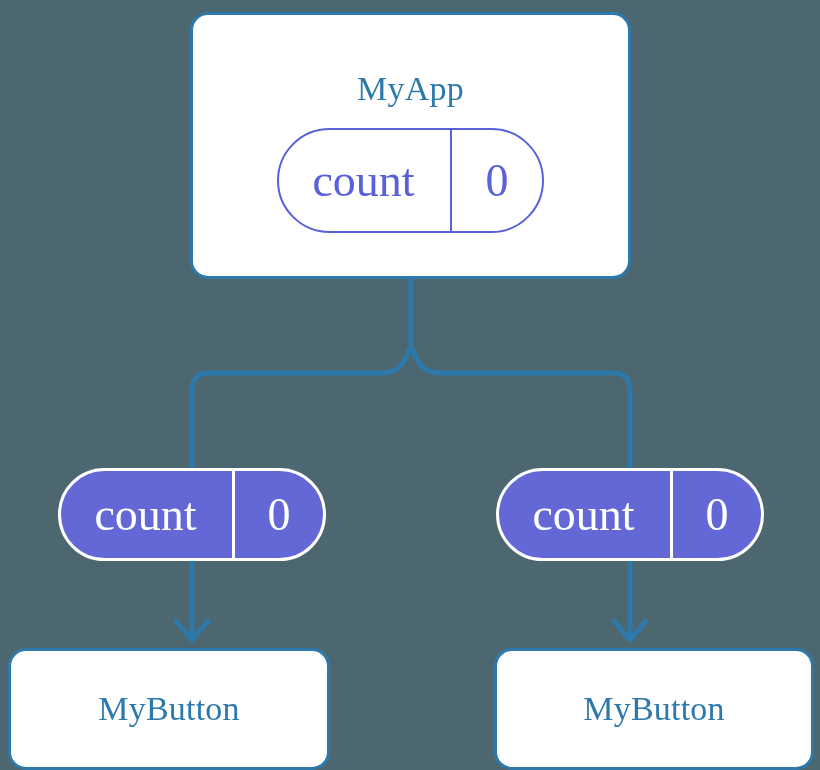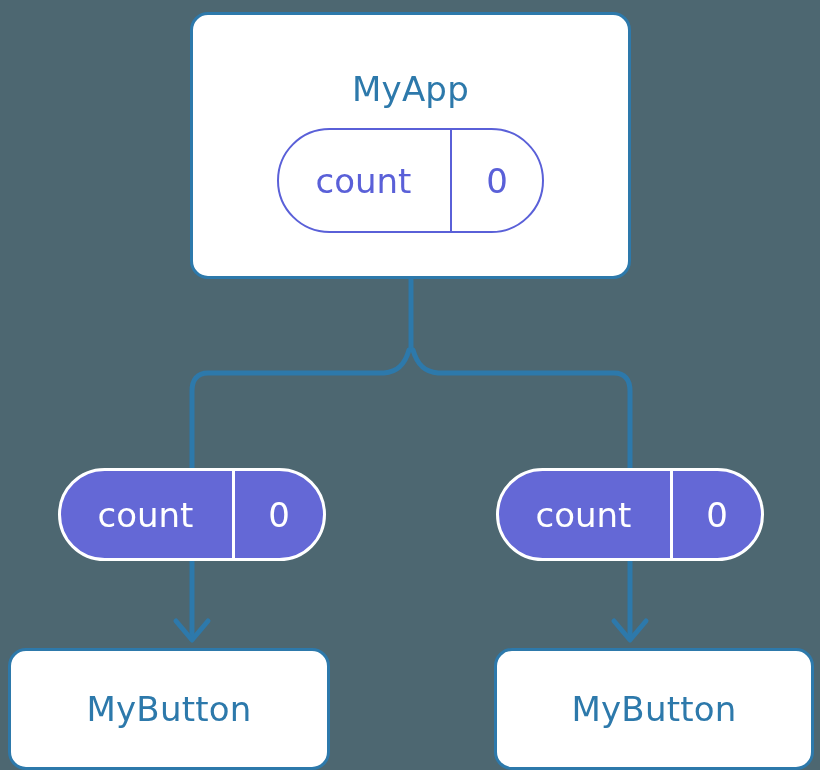--- a/index.html
+++ b/index.html
@@ -10,20 +10,21 @@
     width: 820px;
     height: 770px;
     background: #4d6771;
     font-family: "DejaVu Sans", sans-serif;
     overflow: hidden;
   }
   #stage {
     position: relative;
     width: 820px;
     height: 582px;
+    font-family: Liberation Serif, serif;
   }
   #wires {
     position: absolute;
     left: 0;
     top: 0;
     width: 820px;
     height: 770px;
     pointer-events: none;
   }
 
@@ -78,21 +79,21 @@
     box-sizing: border-box;
     display: flex;
     align-items: stretch;
     border-radius: 999px;
     overflow: hidden;
   }
   .pill-key, .pill-val {
     display: flex;
     align-items: center;
     justify-content: center;
-    font-size: 34px;
+    font-size: 46px;
     line-height: 1;
     white-space: nowrap;
   }
 
   
   .pill.outline {
     border: 2px solid #5a60d8;
     background: transparent;
   }
   .pill.outline .pill-key {

